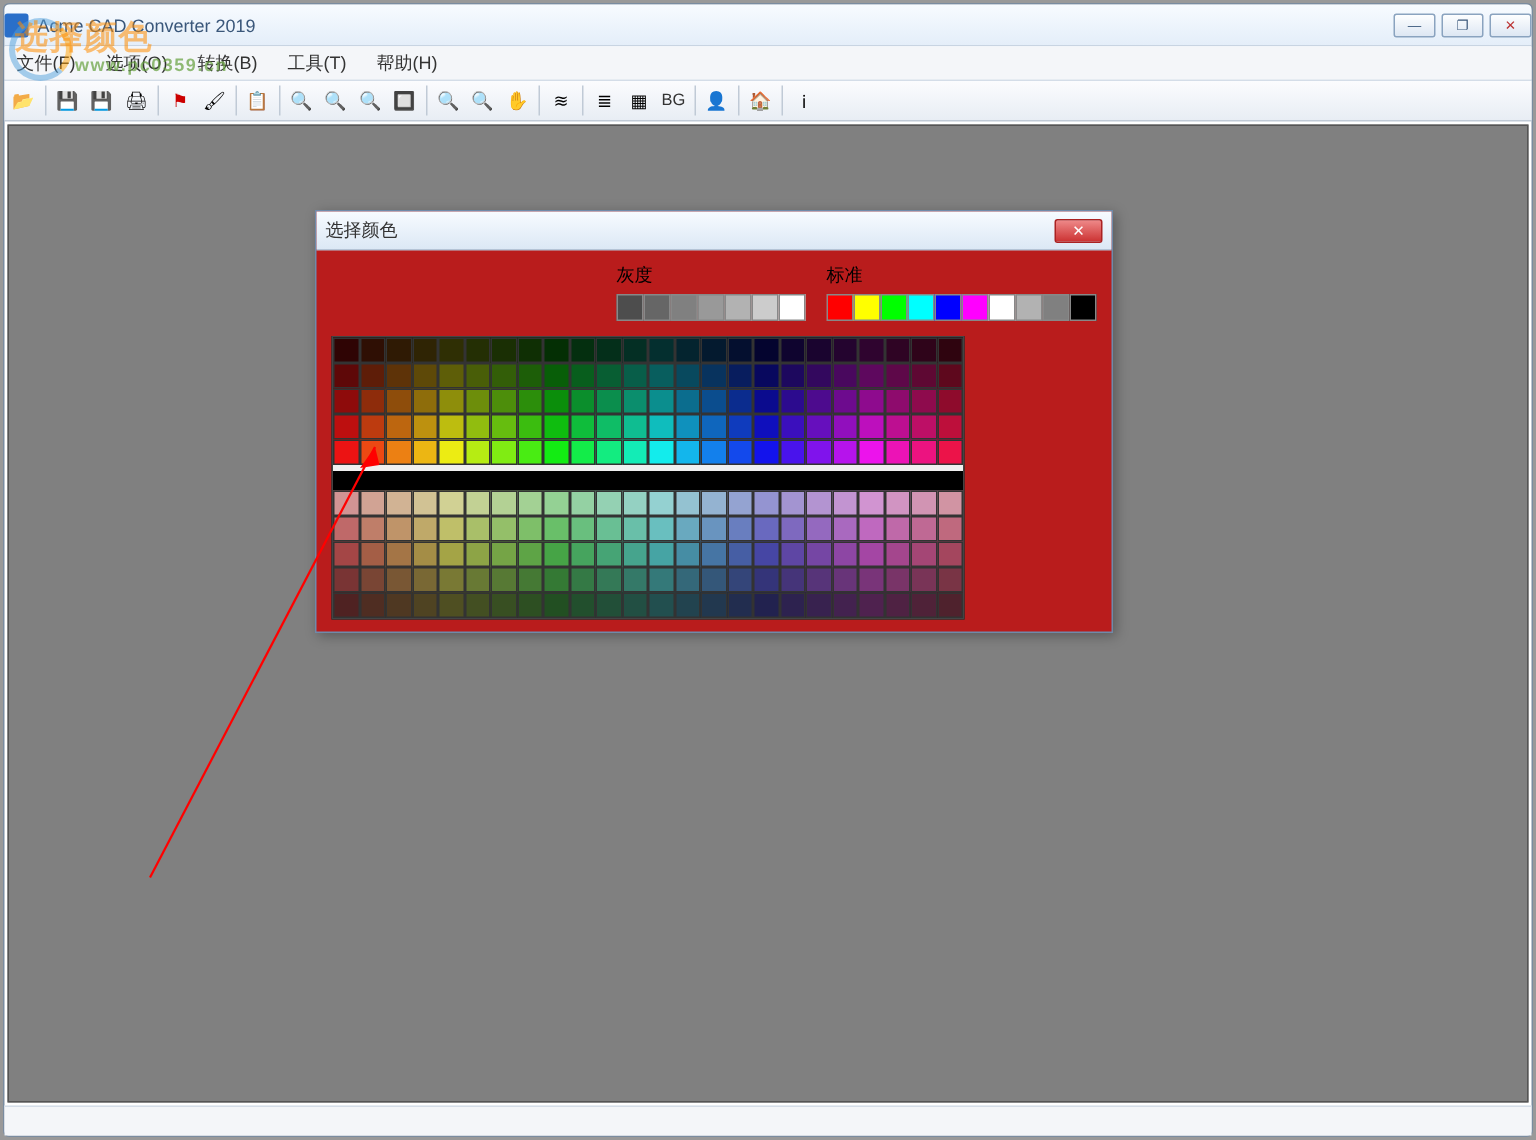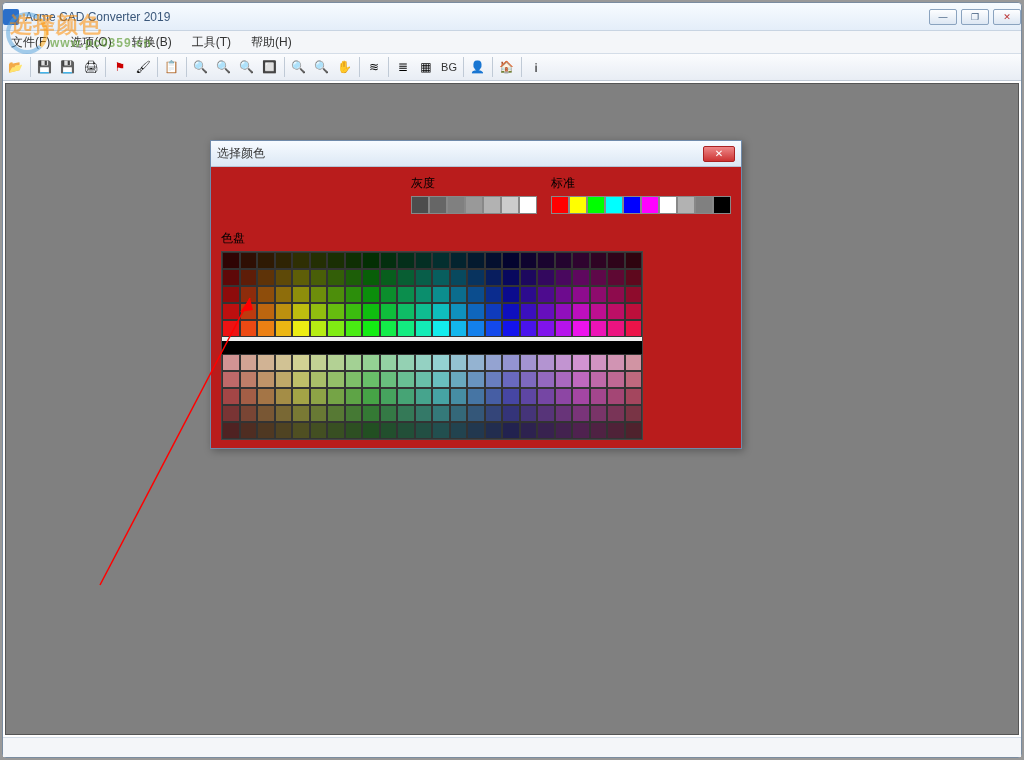--- a/index.html
+++ b/index.html
@@ -152,21 +152,20 @@
             <div class="swatch" style="background: rgb(0, 0, 255);"></div>
             <div class="swatch" style="background: rgb(255, 0, 255);"></div>
             <div class="swatch" style="background: rgb(255, 255, 255);"></div>
             <div class="swatch" style="background: rgb(178, 178, 178);"></div>
             <div class="swatch" style="background: rgb(128, 128, 128);"></div>
             <div class="swatch" style="background: rgb(0, 0, 0);"></div>
           </div>
       </div>
     </div>
 
-    <div class="section-label palette-label">色盘</div>
     <div class="palette" id="palette">
         <div class="pcell" style="background: rgb(47, 4, 4);"></div>
         <div class="pcell" style="background: rgb(47, 15, 4);"></div>
         <div class="pcell" style="background: rgb(47, 26, 4);"></div>
         <div class="pcell" style="background: rgb(47, 36, 4);"></div>
         <div class="pcell" style="background: rgb(47, 47, 4);"></div>
         <div class="pcell" style="background: rgb(36, 47, 4);"></div>
         <div class="pcell" style="background: rgb(26, 47, 4);"></div>
         <div class="pcell" style="background: rgb(15, 47, 4);"></div>
         <div class="pcell" style="background: rgb(4, 47, 4);"></div>

